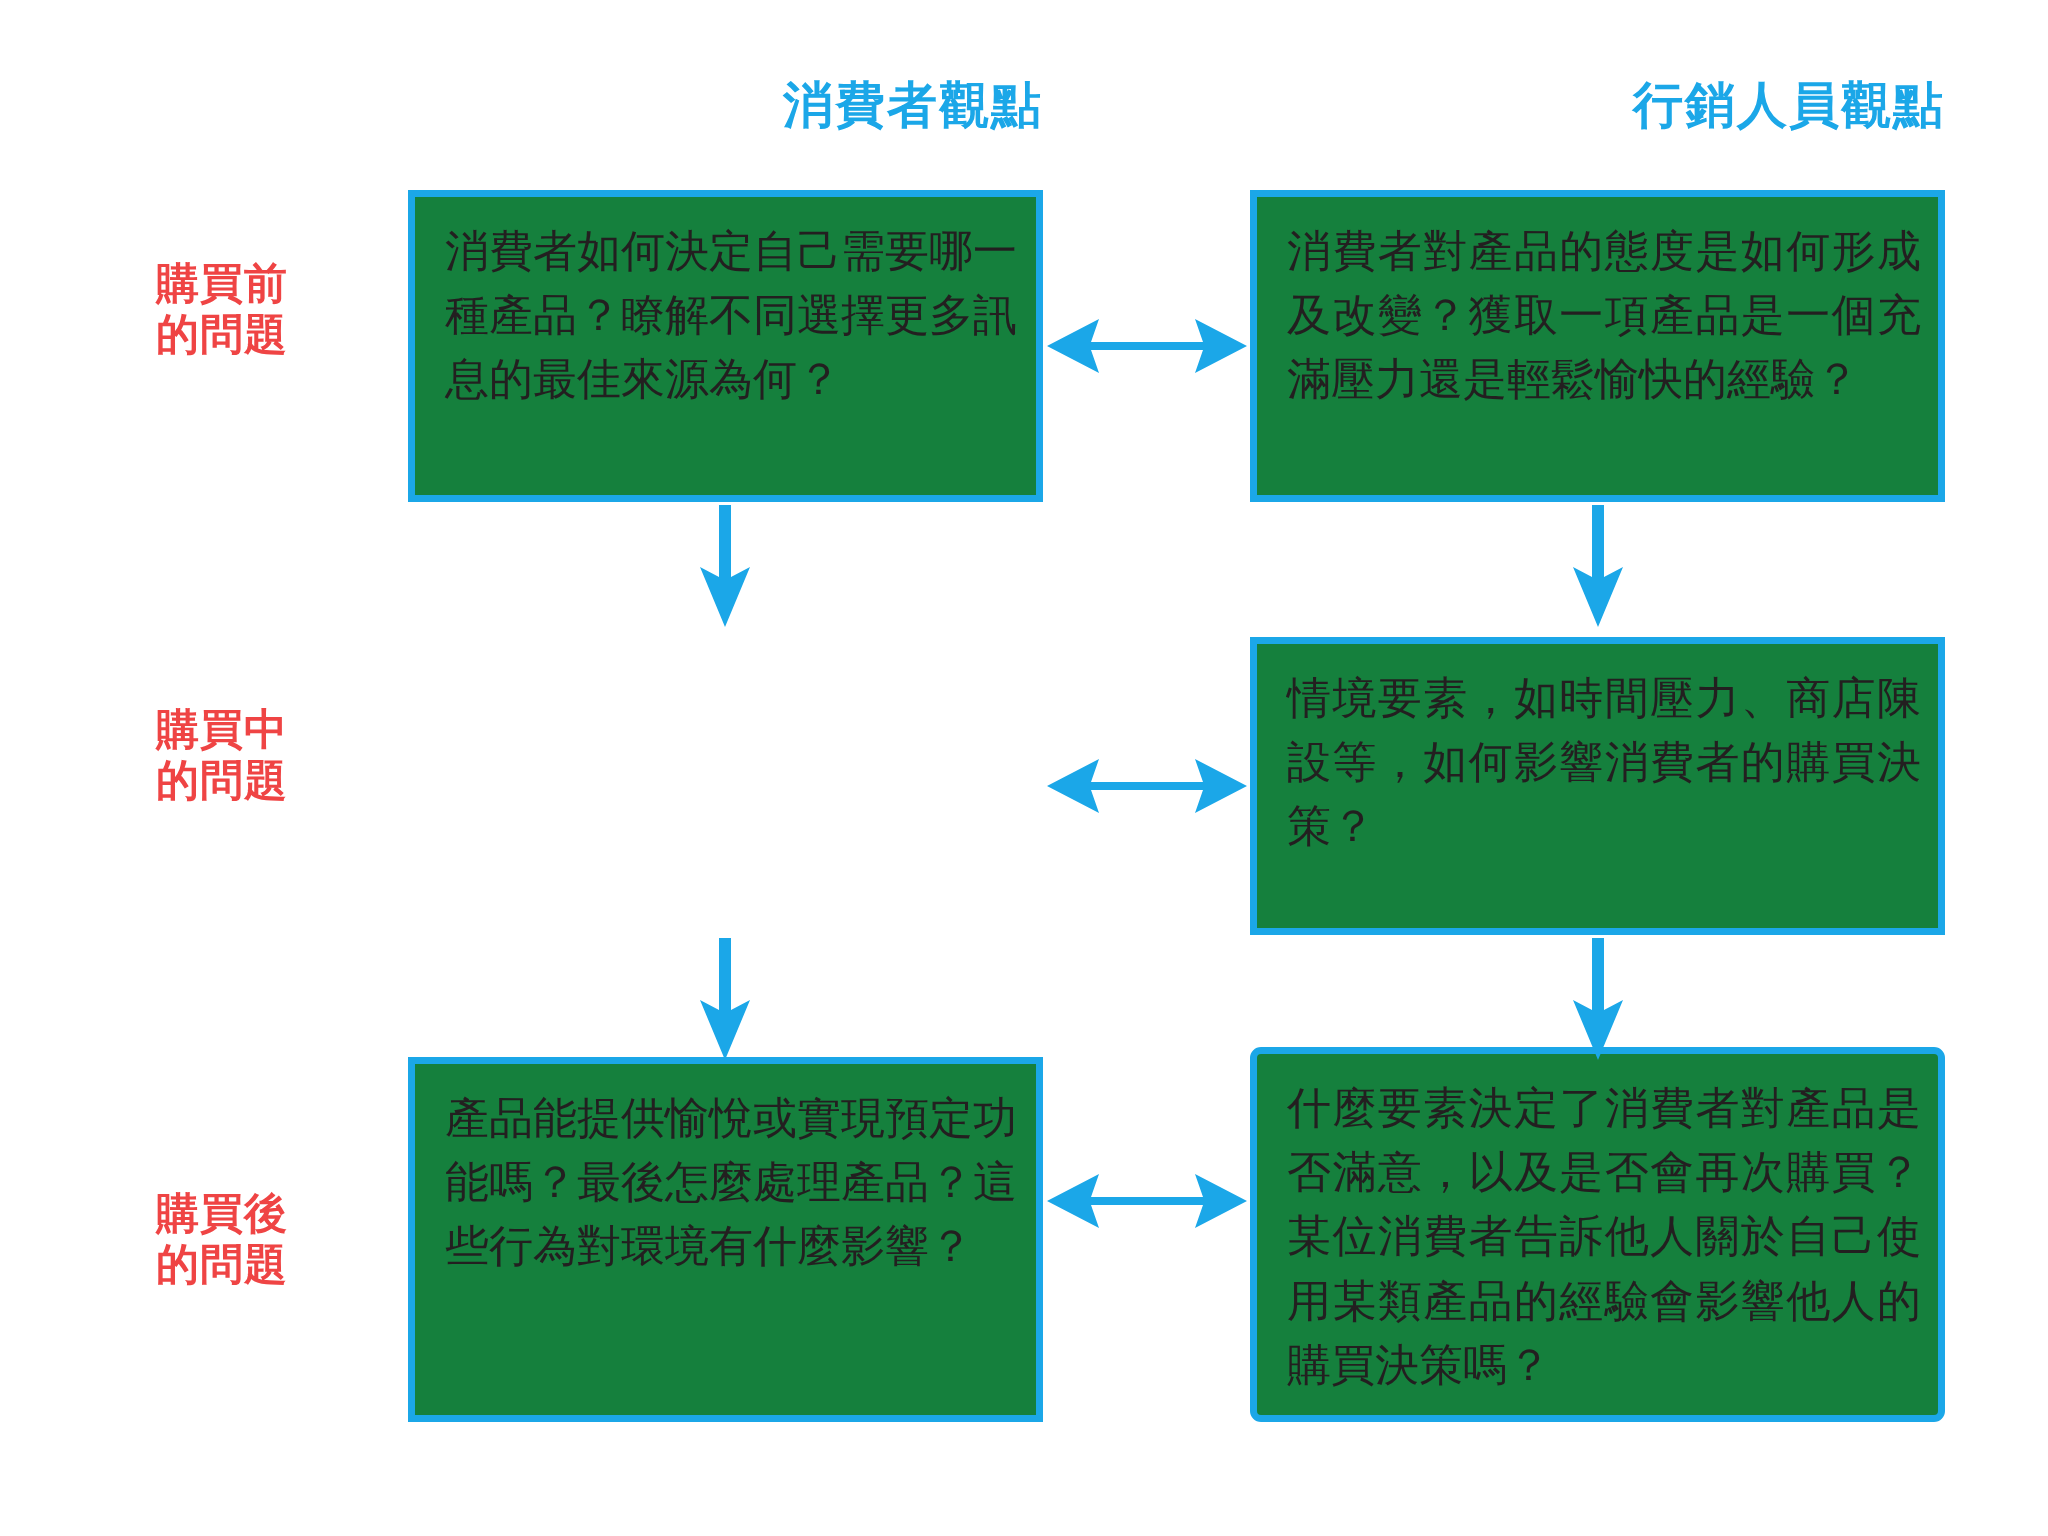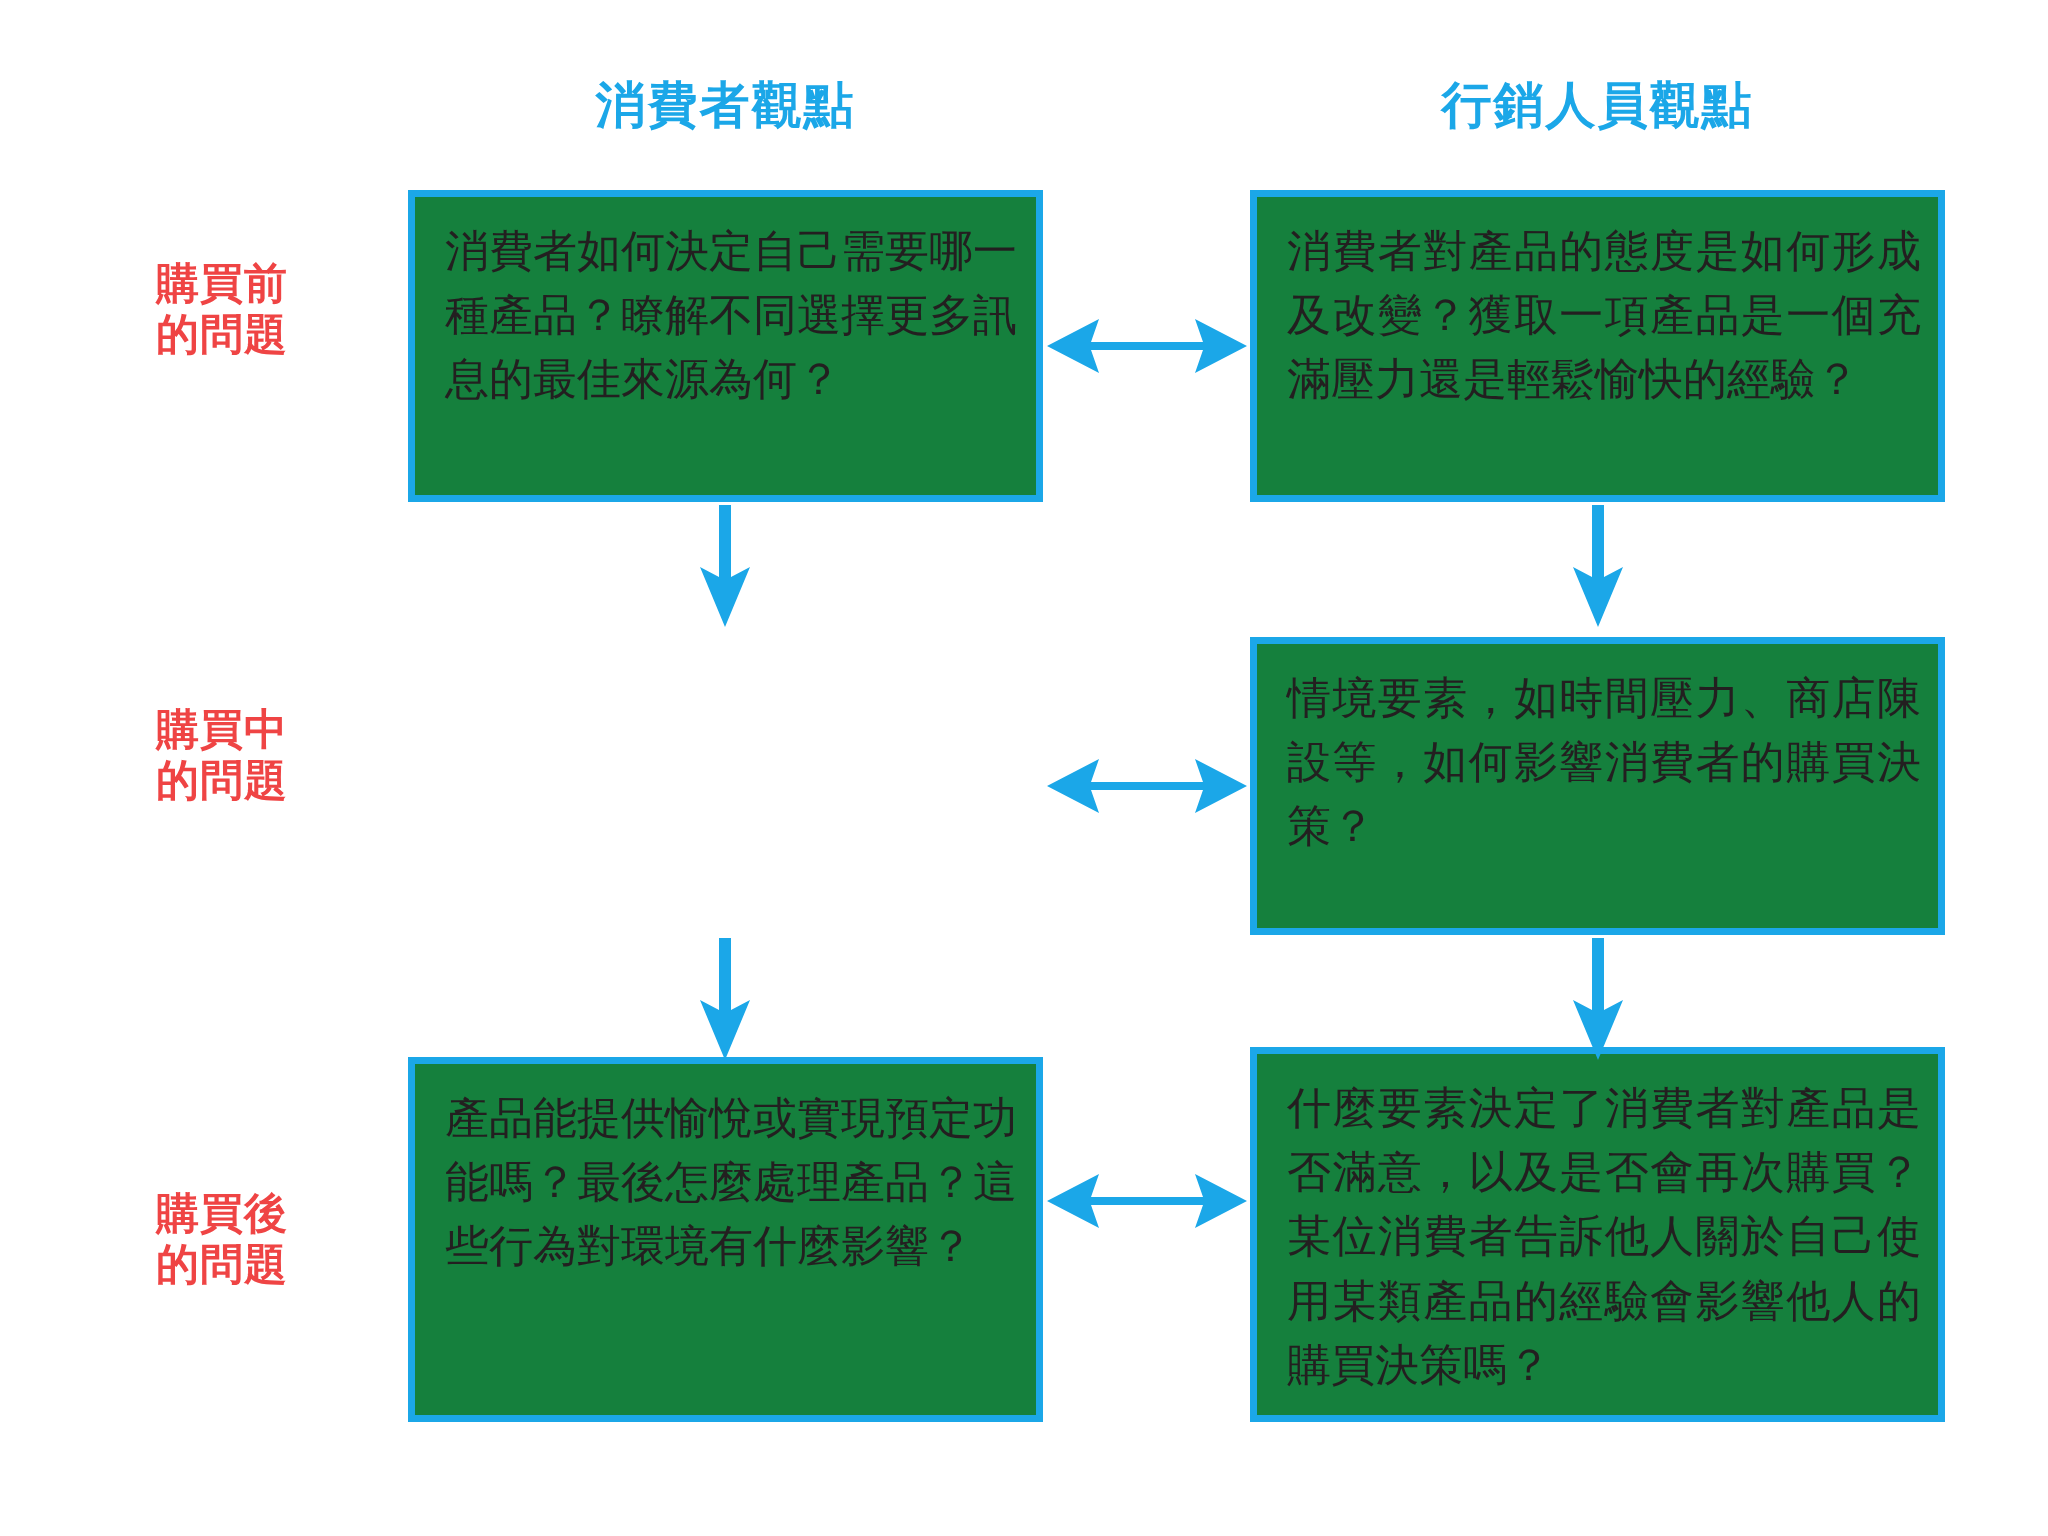--- a/index.html
+++ b/index.html
@@ -23,21 +23,21 @@
   }
 
   
   .col-header {
     position: absolute;
     color: #1BA7E8;
     font-size: 50px;
     font-weight: bold;
     letter-spacing: 2px;
     white-space: nowrap;
-    text-align: center;
+    text-align: right;
   }
   #header-consumer {
     left: 408px;
     top: 72px;
     width: 635px;
   }
   #header-marketer {
     left: 1250px;
     top: 72px;
     width: 695px;
@@ -79,21 +79,21 @@
     text-align: justify;
     text-justify: inter-character;
     font-family: "Liberation Sans", "DejaVu Sans", sans-serif;
   }
 
   #box-l1 { left: 408px;  top: 190px;  width: 635px; height: 312px; }
   #box-r1 { left: 1250px; top: 190px;  width: 695px; height: 312px; }
   #box-l2 { left: 408px;  top: 625px;  width: 635px; height: 310px; }
   #box-r2 { left: 1250px; top: 637px;  width: 695px; height: 298px; }
   #box-l3 { left: 408px;  top: 1057px; width: 635px; height: 365px; }
-  #box-r3 { left: 1250px; top: 1047px; width: 695px; height: 375px; }
+  #box-r3 { left: 1250px; top: 1047px; width: 695px; height: 375px; border-radius: 11px; }
 
   
   #box-l1 .q-text { width: 572px; }
   #box-r1 .q-text { width: 634px; }
   #box-l2 .q-text { width: 572px; }
   #box-r2 .q-text { width: 634px; }
   #box-l3 .q-text { width: 572px; }
   #box-r3 .q-text { width: 634px; }
 
   

